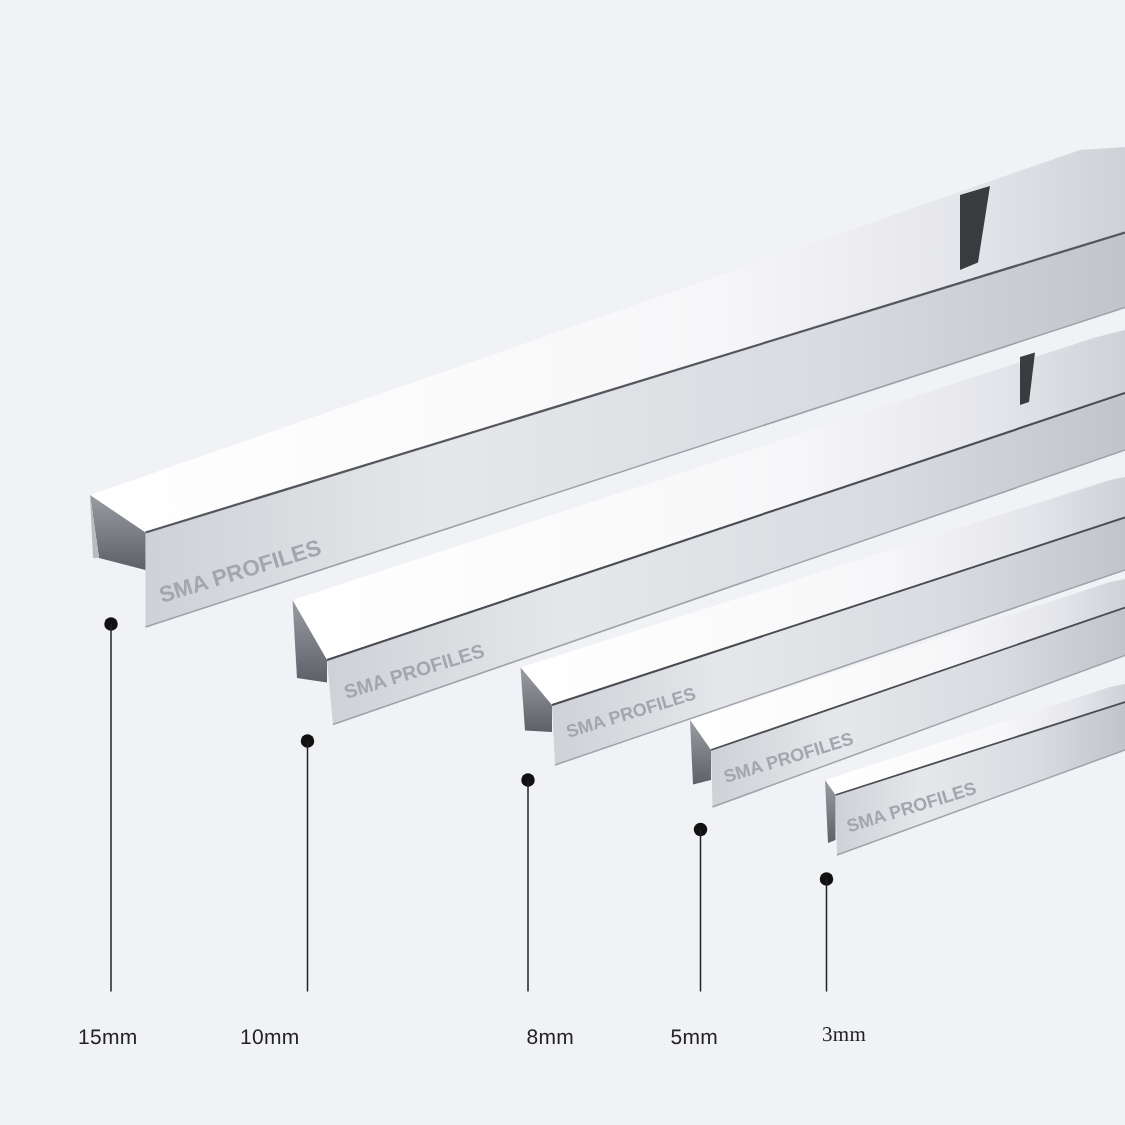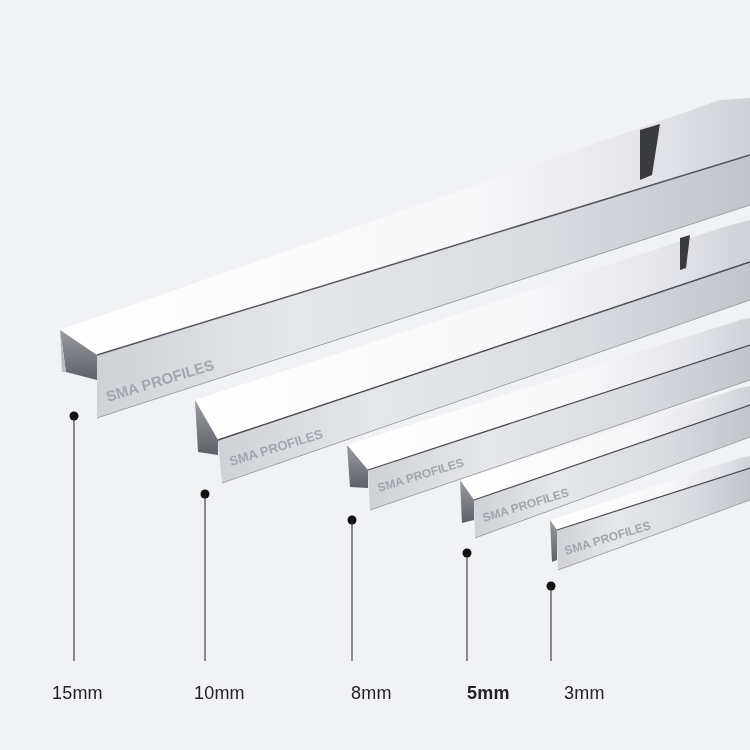--- a/index.html
+++ b/index.html
@@ -1,18 +1,18 @@
 <!DOCTYPE html>
 <html><head>
 <meta charset="utf-8">
 <style>
   html,body{margin:0;padding:0;}
   body{width:750px;height:750px;background:#f1f2f6;position:relative;overflow:hidden;font-family:"Liberation Sans",sans-serif;}
   svg.scene{position:absolute;left:0;top:0;}
-  .label{position:absolute;top:683px;font-size:18px;color:#222;letter-spacing:0.2px;}
+  .label{position:absolute;top:683px;font-size:14px;color:#222;letter-spacing:0.2px;}
   .brand{font-family:"Liberation Sans",sans-serif;font-weight:bold;fill:#a3a6ad;}
 </style>
 </head>
 <body>
 
 <svg class="scene" width="750" height="750" viewBox="0 0 750 750">
   <defs>
     <linearGradient id="topg" x1="0" y1="0" x2="1" y2="0">
       <stop offset="0" stop-color="#ffffff"></stop>
       <stop offset="0.6" stop-color="#f7f7f9"></stop>
@@ -95,16 +95,16 @@
     <circle cx="467" cy="553" r="4.5" fill="#111"></circle>
     <line x1="467" y1="553" x2="467" y2="661" stroke="#222" stroke-width="1"></line>
   </g>
   <g>
     <circle cx="551" cy="586" r="4.5" fill="#111"></circle>
     <line x1="551" y1="586" x2="551" y2="661" stroke="#222" stroke-width="1"></line>
   </g>
 </svg>
 
 <div class="label" style="left:52px;">15mm</div>
-<div class="label" style="left:194px;">10mm</div>
+<div class="label" style="left:160px;">10mm</div>
 <div class="label" style="left:351px;">8mm</div>
-<div class="label" style="left:467px;font-weight:bold;">5mm</div>
-<div class="label" style="left:564px;">3mm</div>
+<div class="label" style="left:447px;">5mm</div>
+<div class="label" style="left:548px;font-family:Liberation Serif, serif;">3mm</div>
 
 </body></html>

